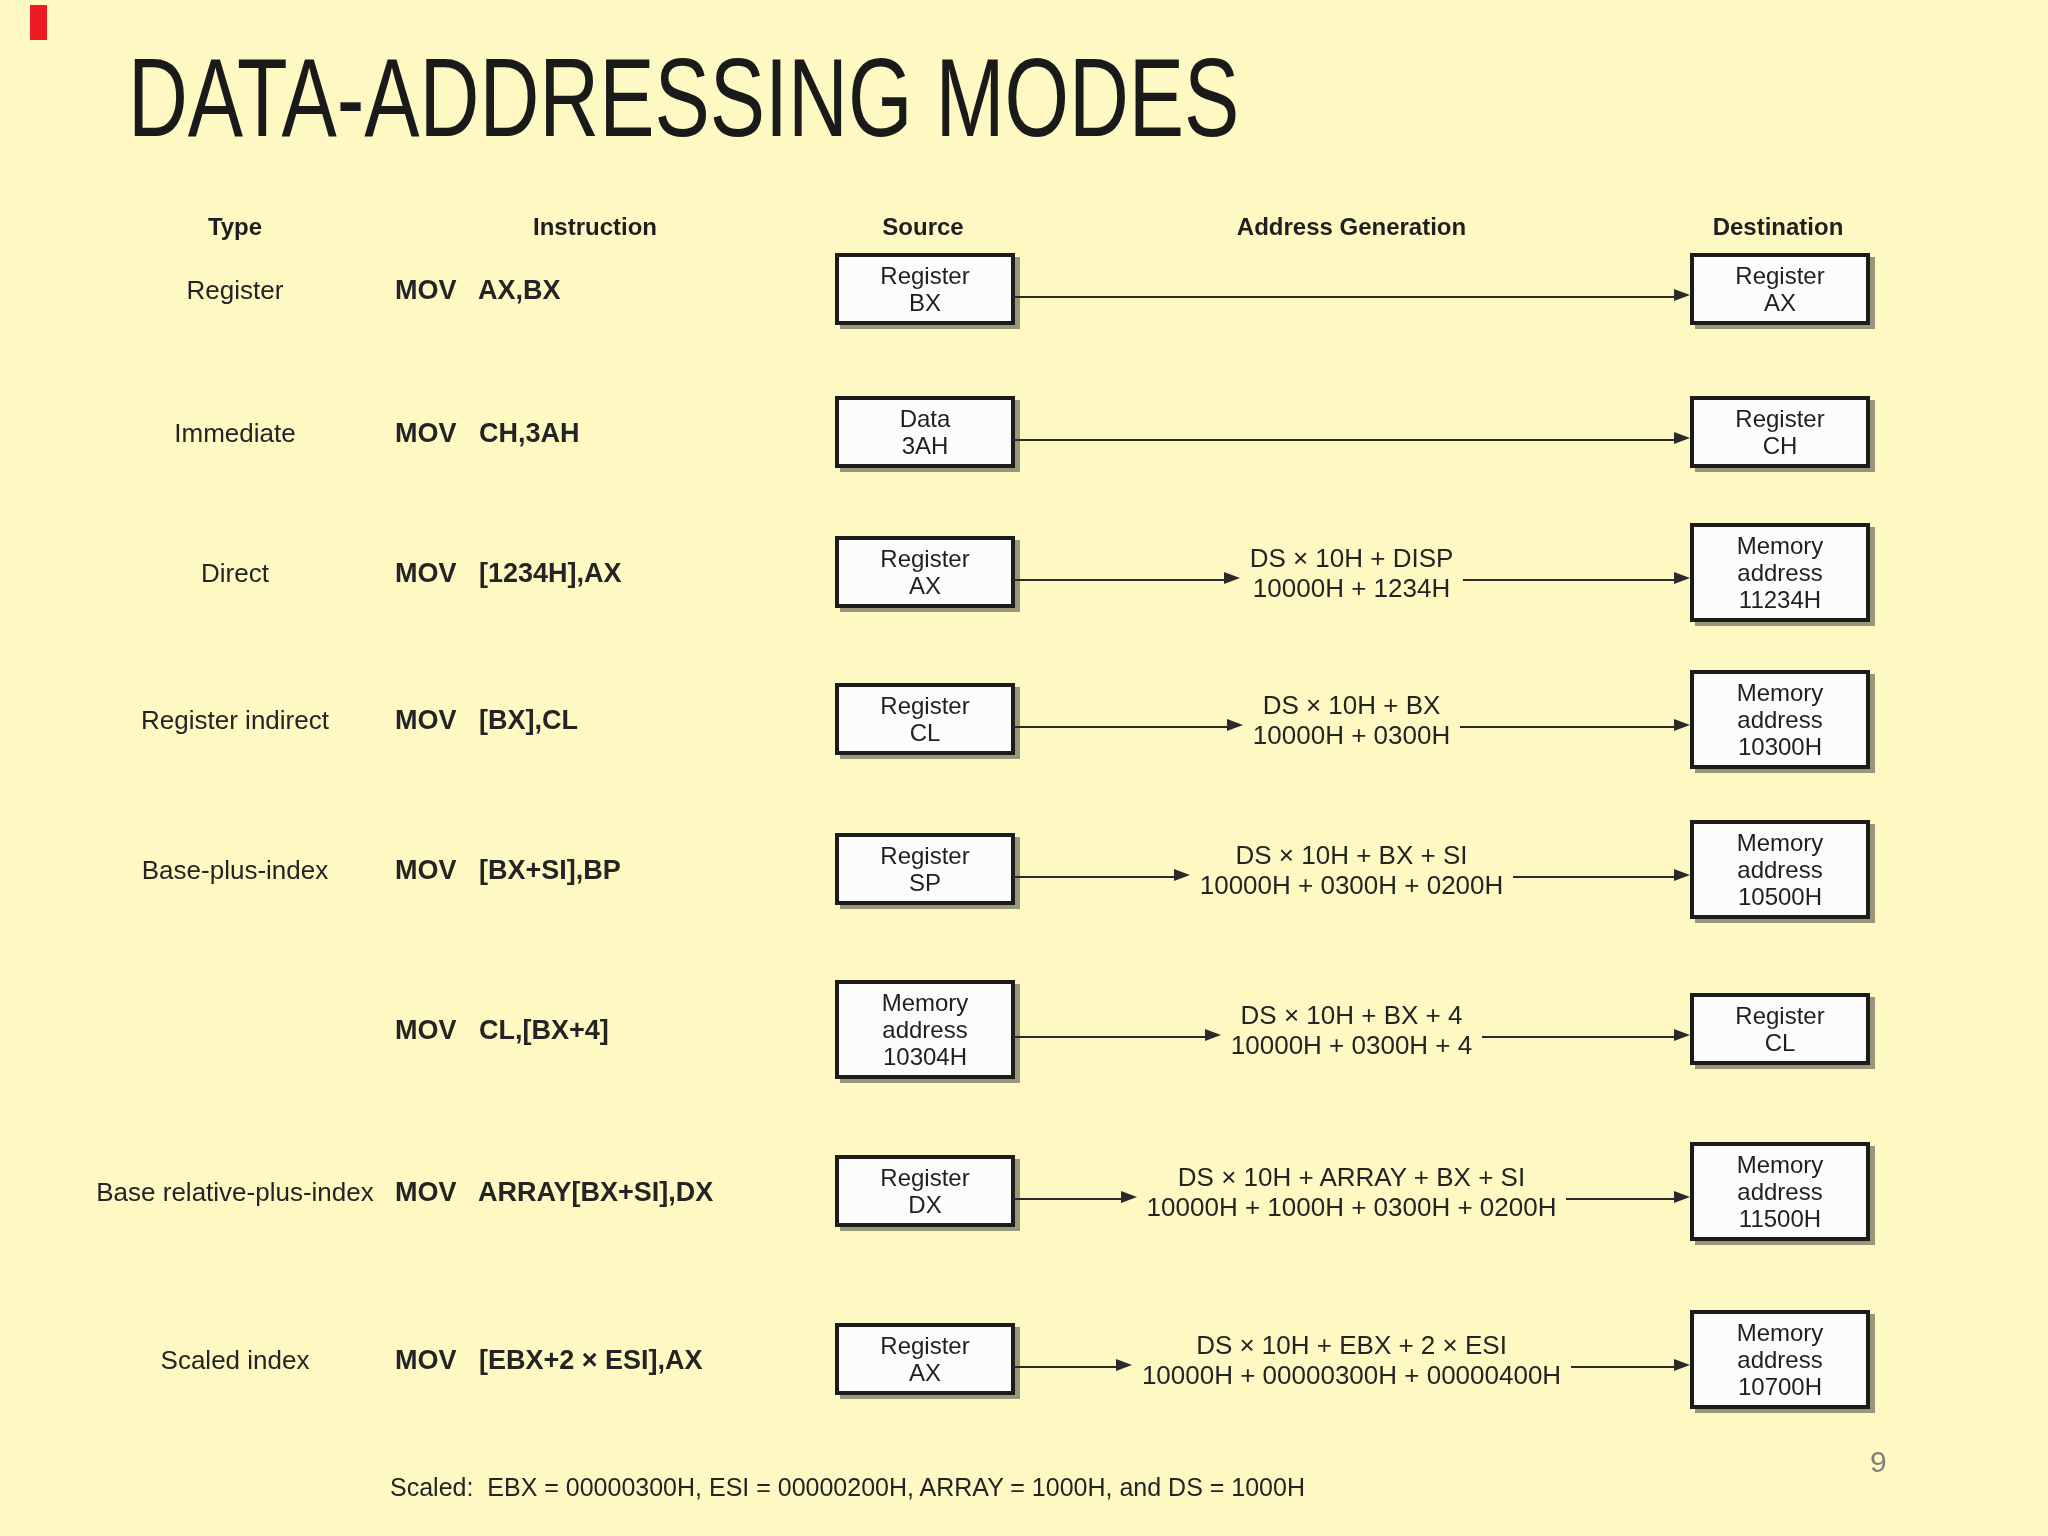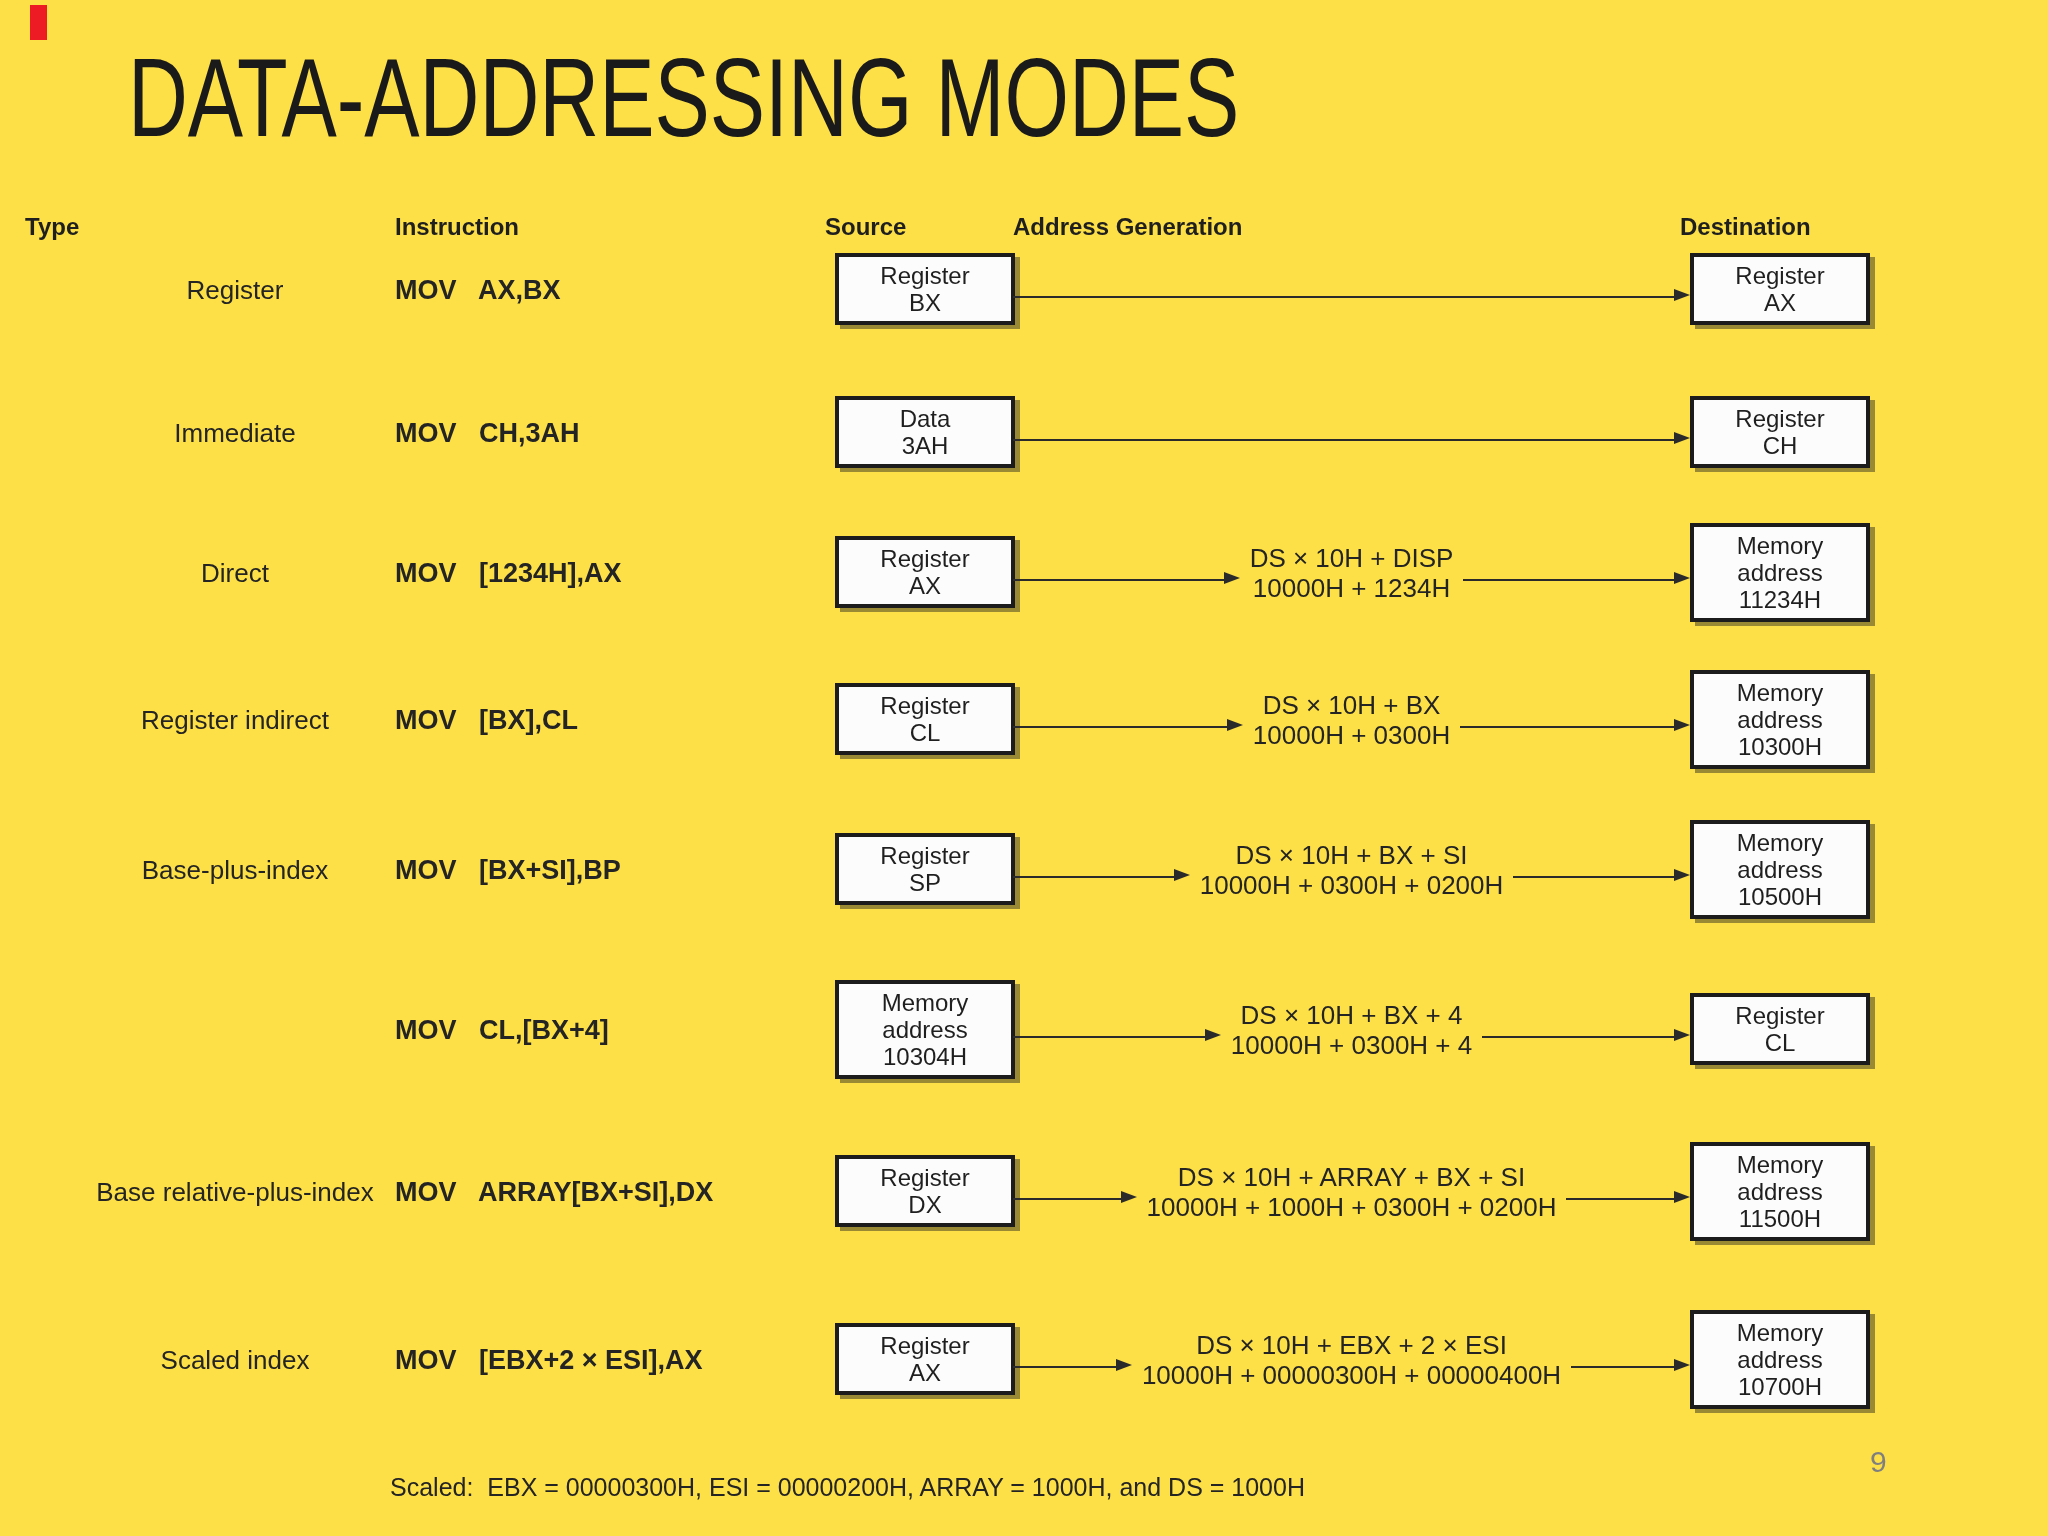--- a/index.html
+++ b/index.html
@@ -1,29 +1,29 @@
 <!DOCTYPE html>
 <html><head>
 <meta charset="utf-8">
 <style>
   html,body{margin:0;padding:0;background:#ffffff;}
   #slide{
-    position:relative; width:2048px; height:1536px; background:#fde047;
+    position:relative; width:2048px; height:1536px; background:#fef9c3;
     font-family:"Liberation Sans", sans-serif; color:#222; overflow:hidden;
   }
   
   .accent{position:absolute; left:30px; top:5px; width:17px; height:35px; background:#ed1c24;}
   
   .title{
     position:absolute; left:128px; top:42px; font-size:112px; line-height:1.0;
     font-weight:300; color:#1a1a1a; white-space:nowrap;
     transform:scaleX(0.74); transform-origin:0 0; letter-spacing:0px;
   }
   
-  .hdr{position:absolute; top:212px; line-height:30px; font-size:24px; font-weight:bold; color:#1f1f1f;}
+  .hdr{position:absolute; top:212px; line-height:30px; font-size:24px; font-weight:bold; text-align:center; color:#1f1f1f;}
   .hdr.type{left:25px; width:420px;}
   .hdr.instr{left:395px; width:400px;}
   .hdr.src{left:825px; width:196px;}
   .hdr.addr{left:1013px; width:677px;}
   .hdr.dst{left:1680px; width:196px;}
   
   .lbl{position:absolute; line-height:30px; color:#242424;}
   .lbl.type{left:25px; width:420px; text-align:center; font-size:26px;}
   .lbl.instr{left:395px; width:400px; font-size:27px; font-weight:bold; white-space:pre;}
   

